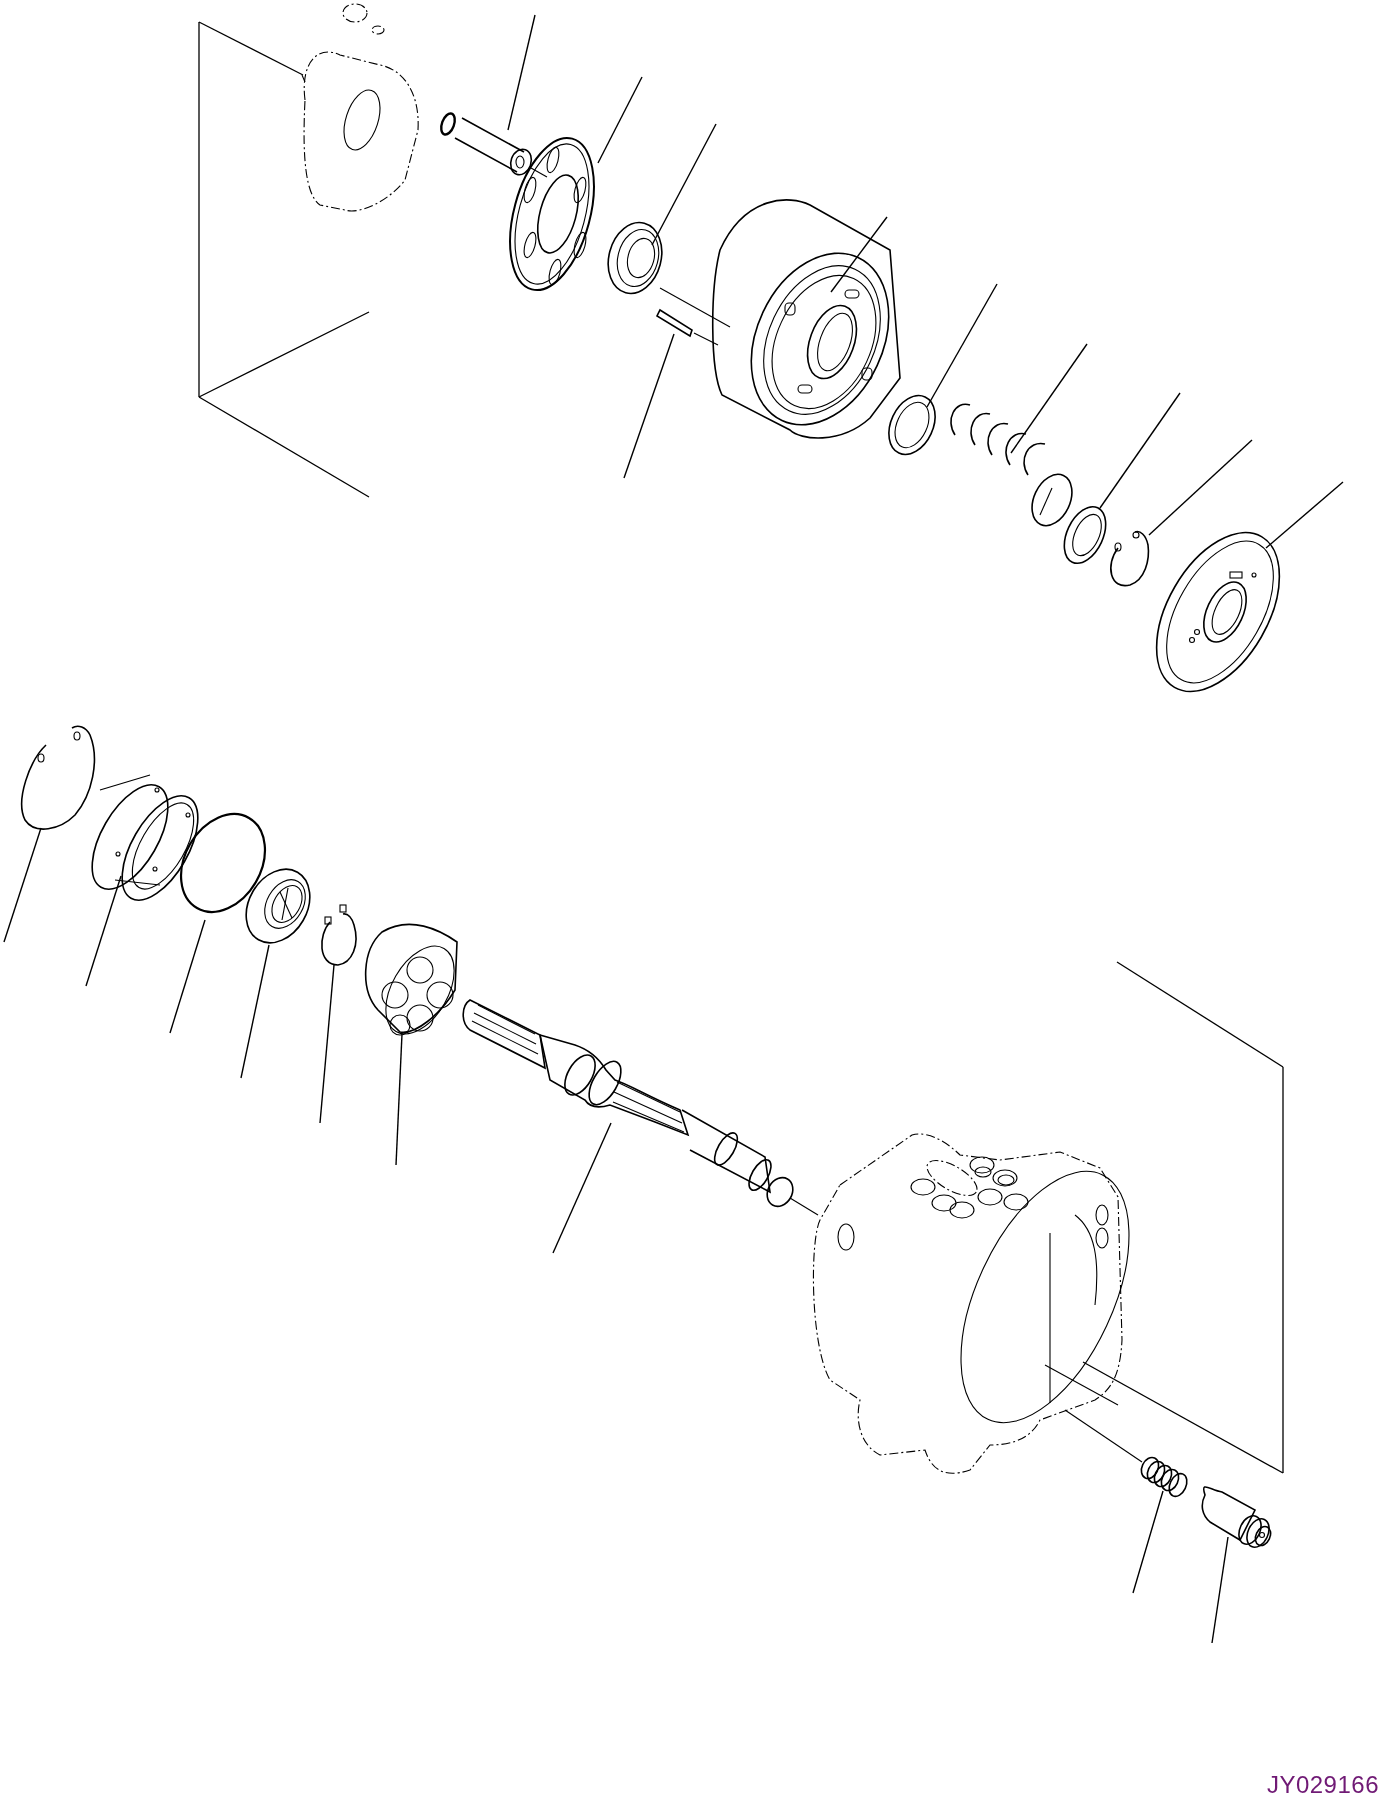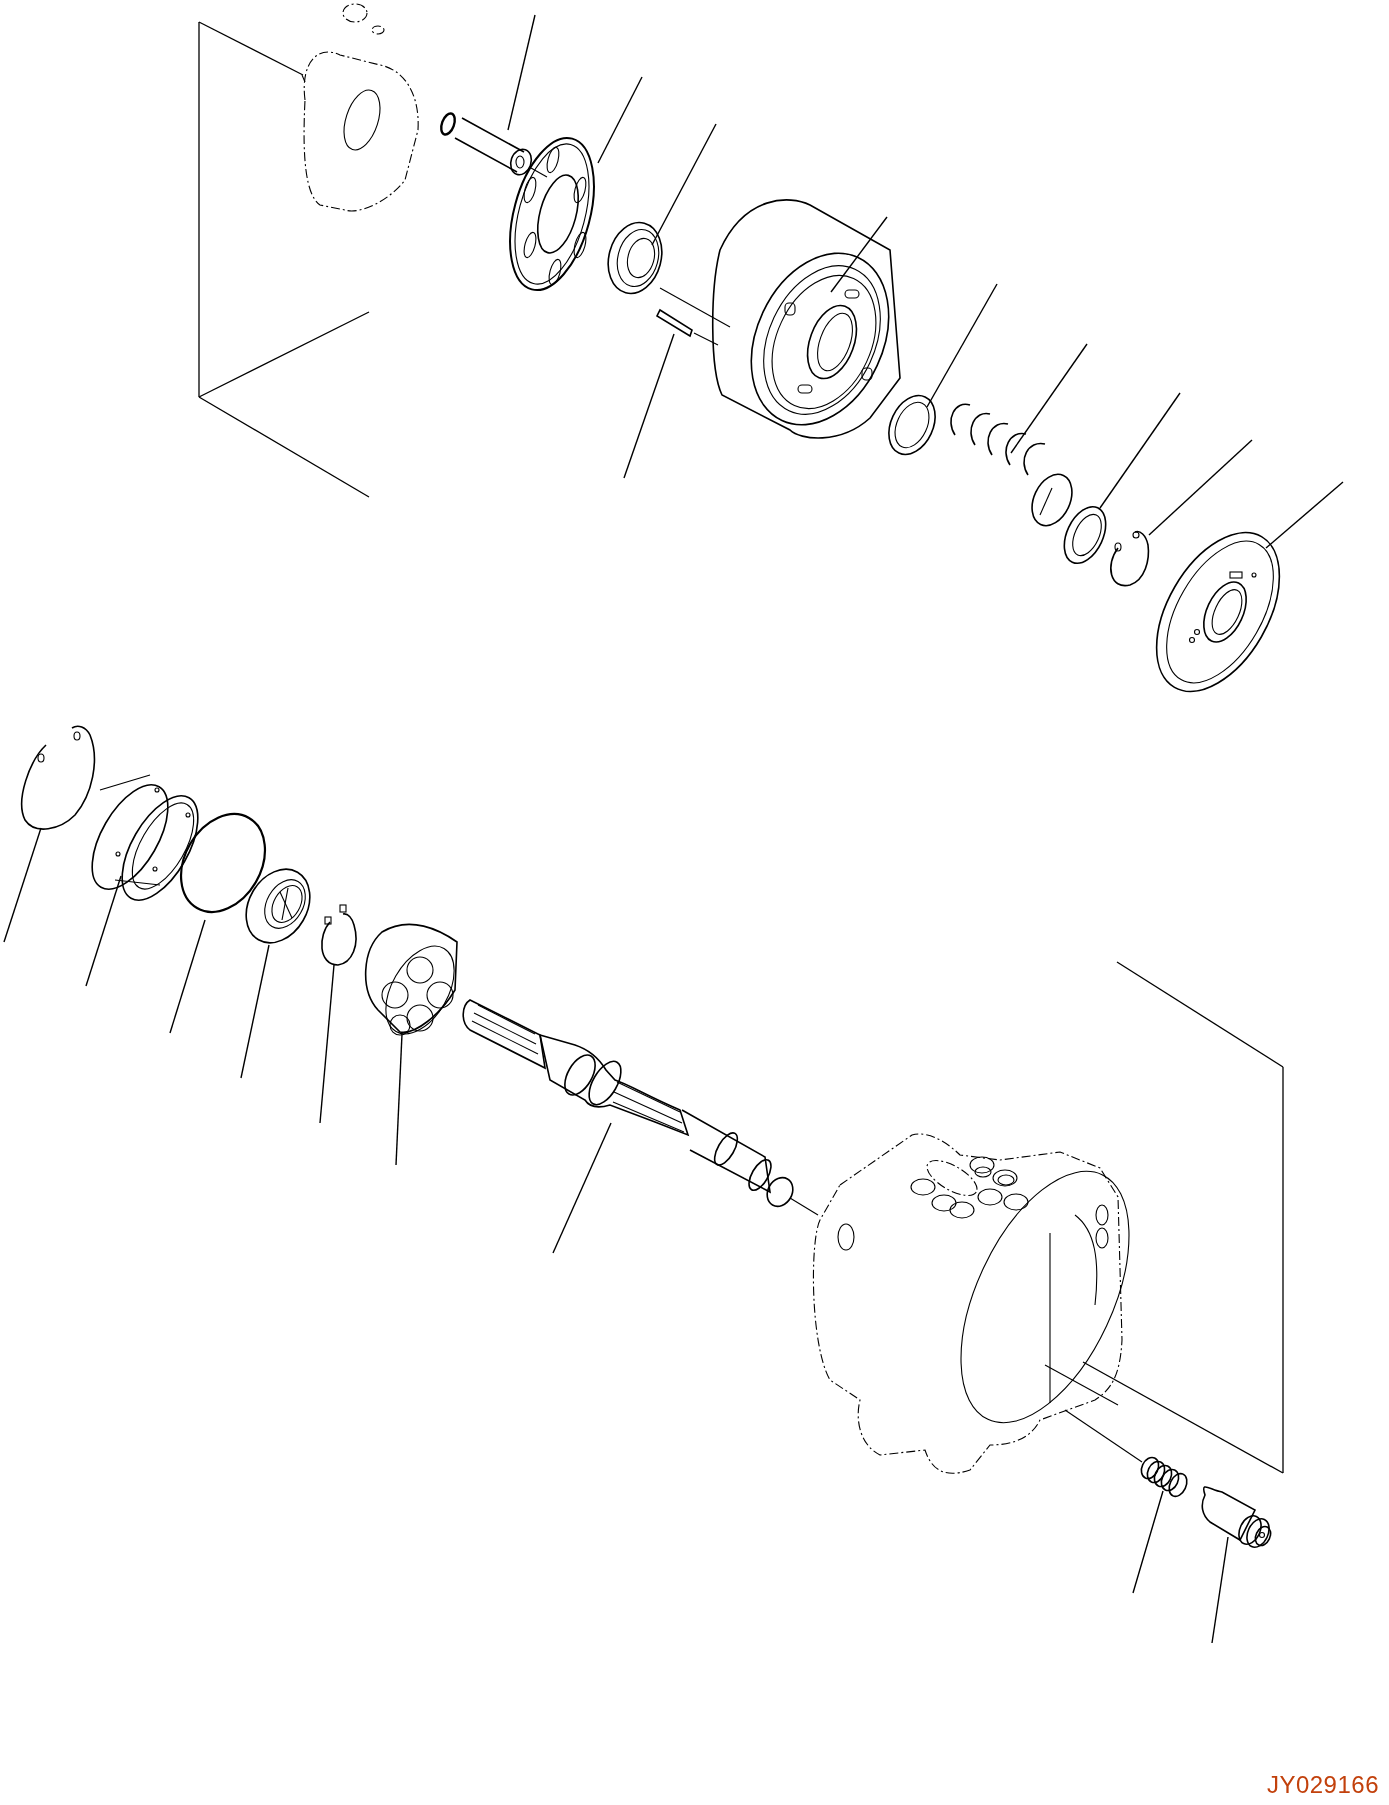--- a/index.html
+++ b/index.html
@@ -3,21 +3,21 @@
 <meta charset="utf-8">
 <style>
   html, body { margin:0; padding:0; background:#ffffff; }
   body { width:1389px; height:1805px; position:relative; overflow:hidden; font-family:"Liberation Sans", sans-serif; }
   #canvas { position:absolute; left:0; top:0; width:1389px; height:1805px; }
   .ln { stroke:#000; stroke-width:1.6; fill:none; }
   .thin { stroke:#000; stroke-width:1.1; fill:none; }
   .dash { stroke:#000; stroke-width:1.1; fill:none; stroke-dasharray:9 3 2 3; }
   .lead { stroke:#000; stroke-width:1.4; fill:none; }
   .frame { stroke:#000; stroke-width:1.3; fill:none; }
-  .drawing-id { position:absolute; right:10px; bottom:6px; font-size:24px; color:#c2410c; letter-spacing:0.5px; font-family:"Liberation Sans", sans-serif; }
+  .drawing-id { position:absolute; right:10px; bottom:6px; font-size:24px; color:#701a75; letter-spacing:0.5px; font-family:"Liberation Sans", sans-serif; }
 </style>
 </head>
 <body>
 
 <svg id="canvas" viewBox="0 0 1389 1805" xmlns="http://www.w3.org/2000/svg">
 
   <g>
     <polyline class="frame" points="369,312 199,397"></polyline>
     <polyline class="frame" points="199,22 199,397"></polyline>
     <polyline class="frame" points="199,22 303,75"></polyline>

